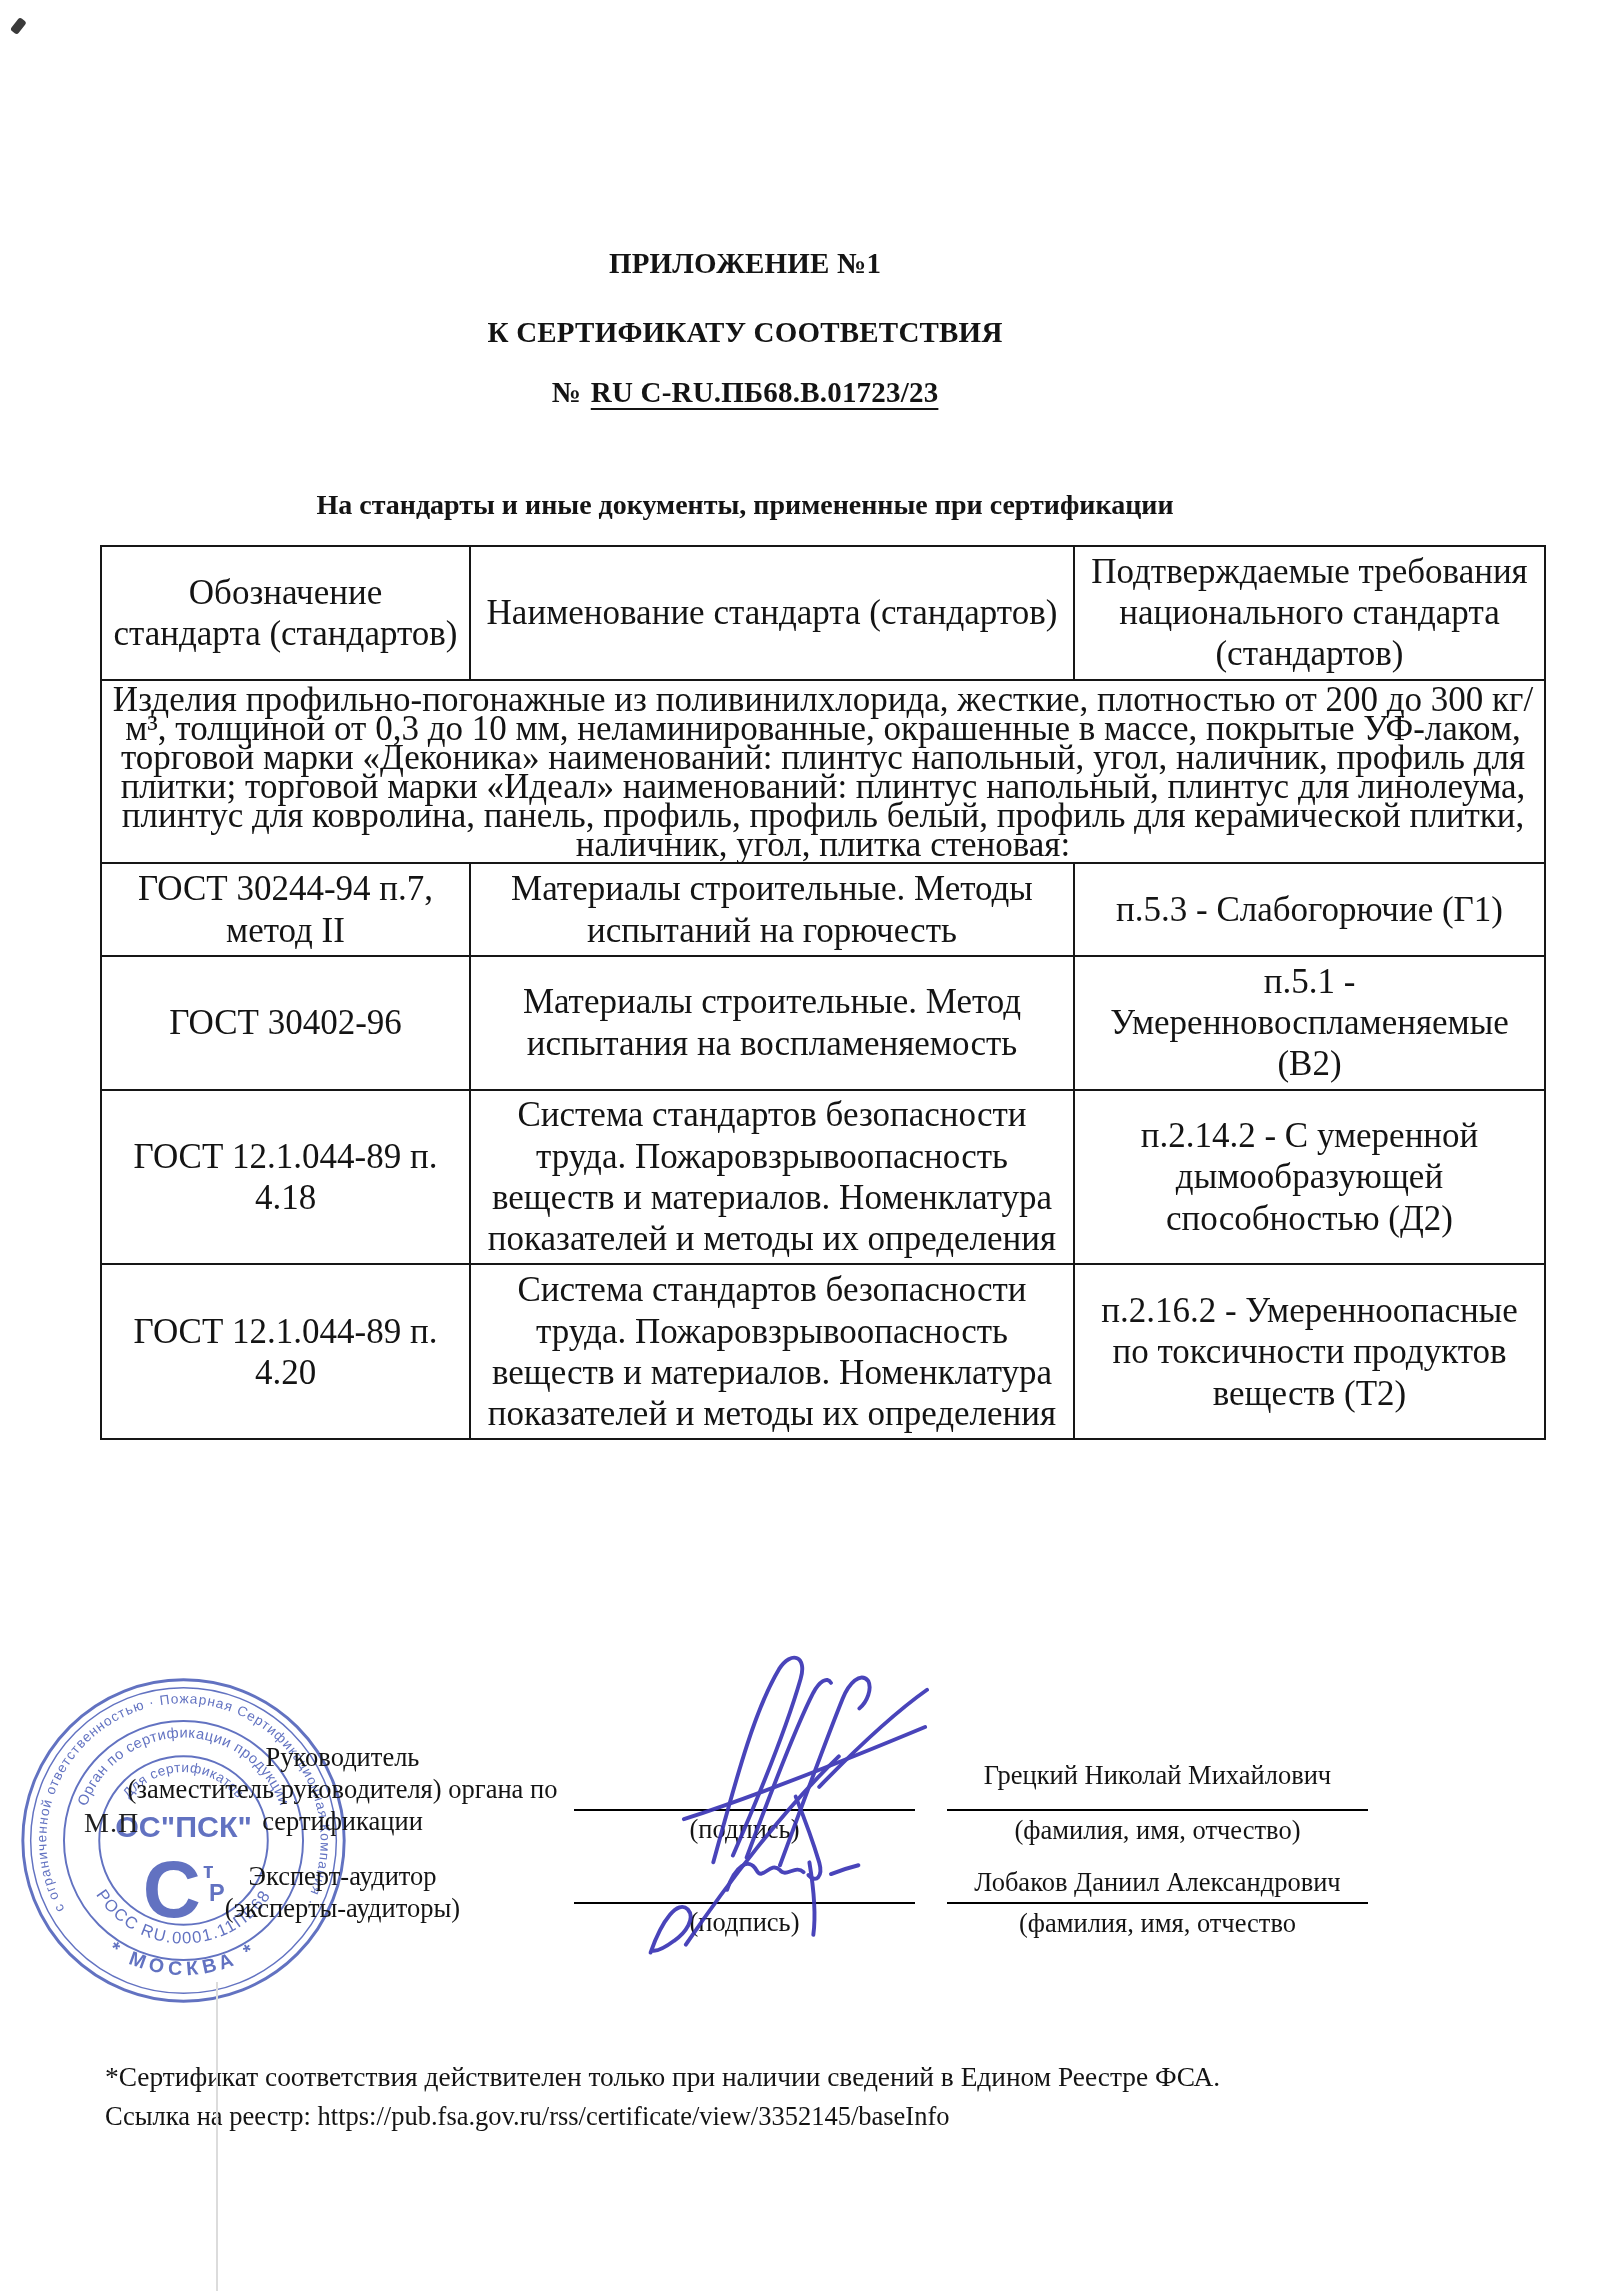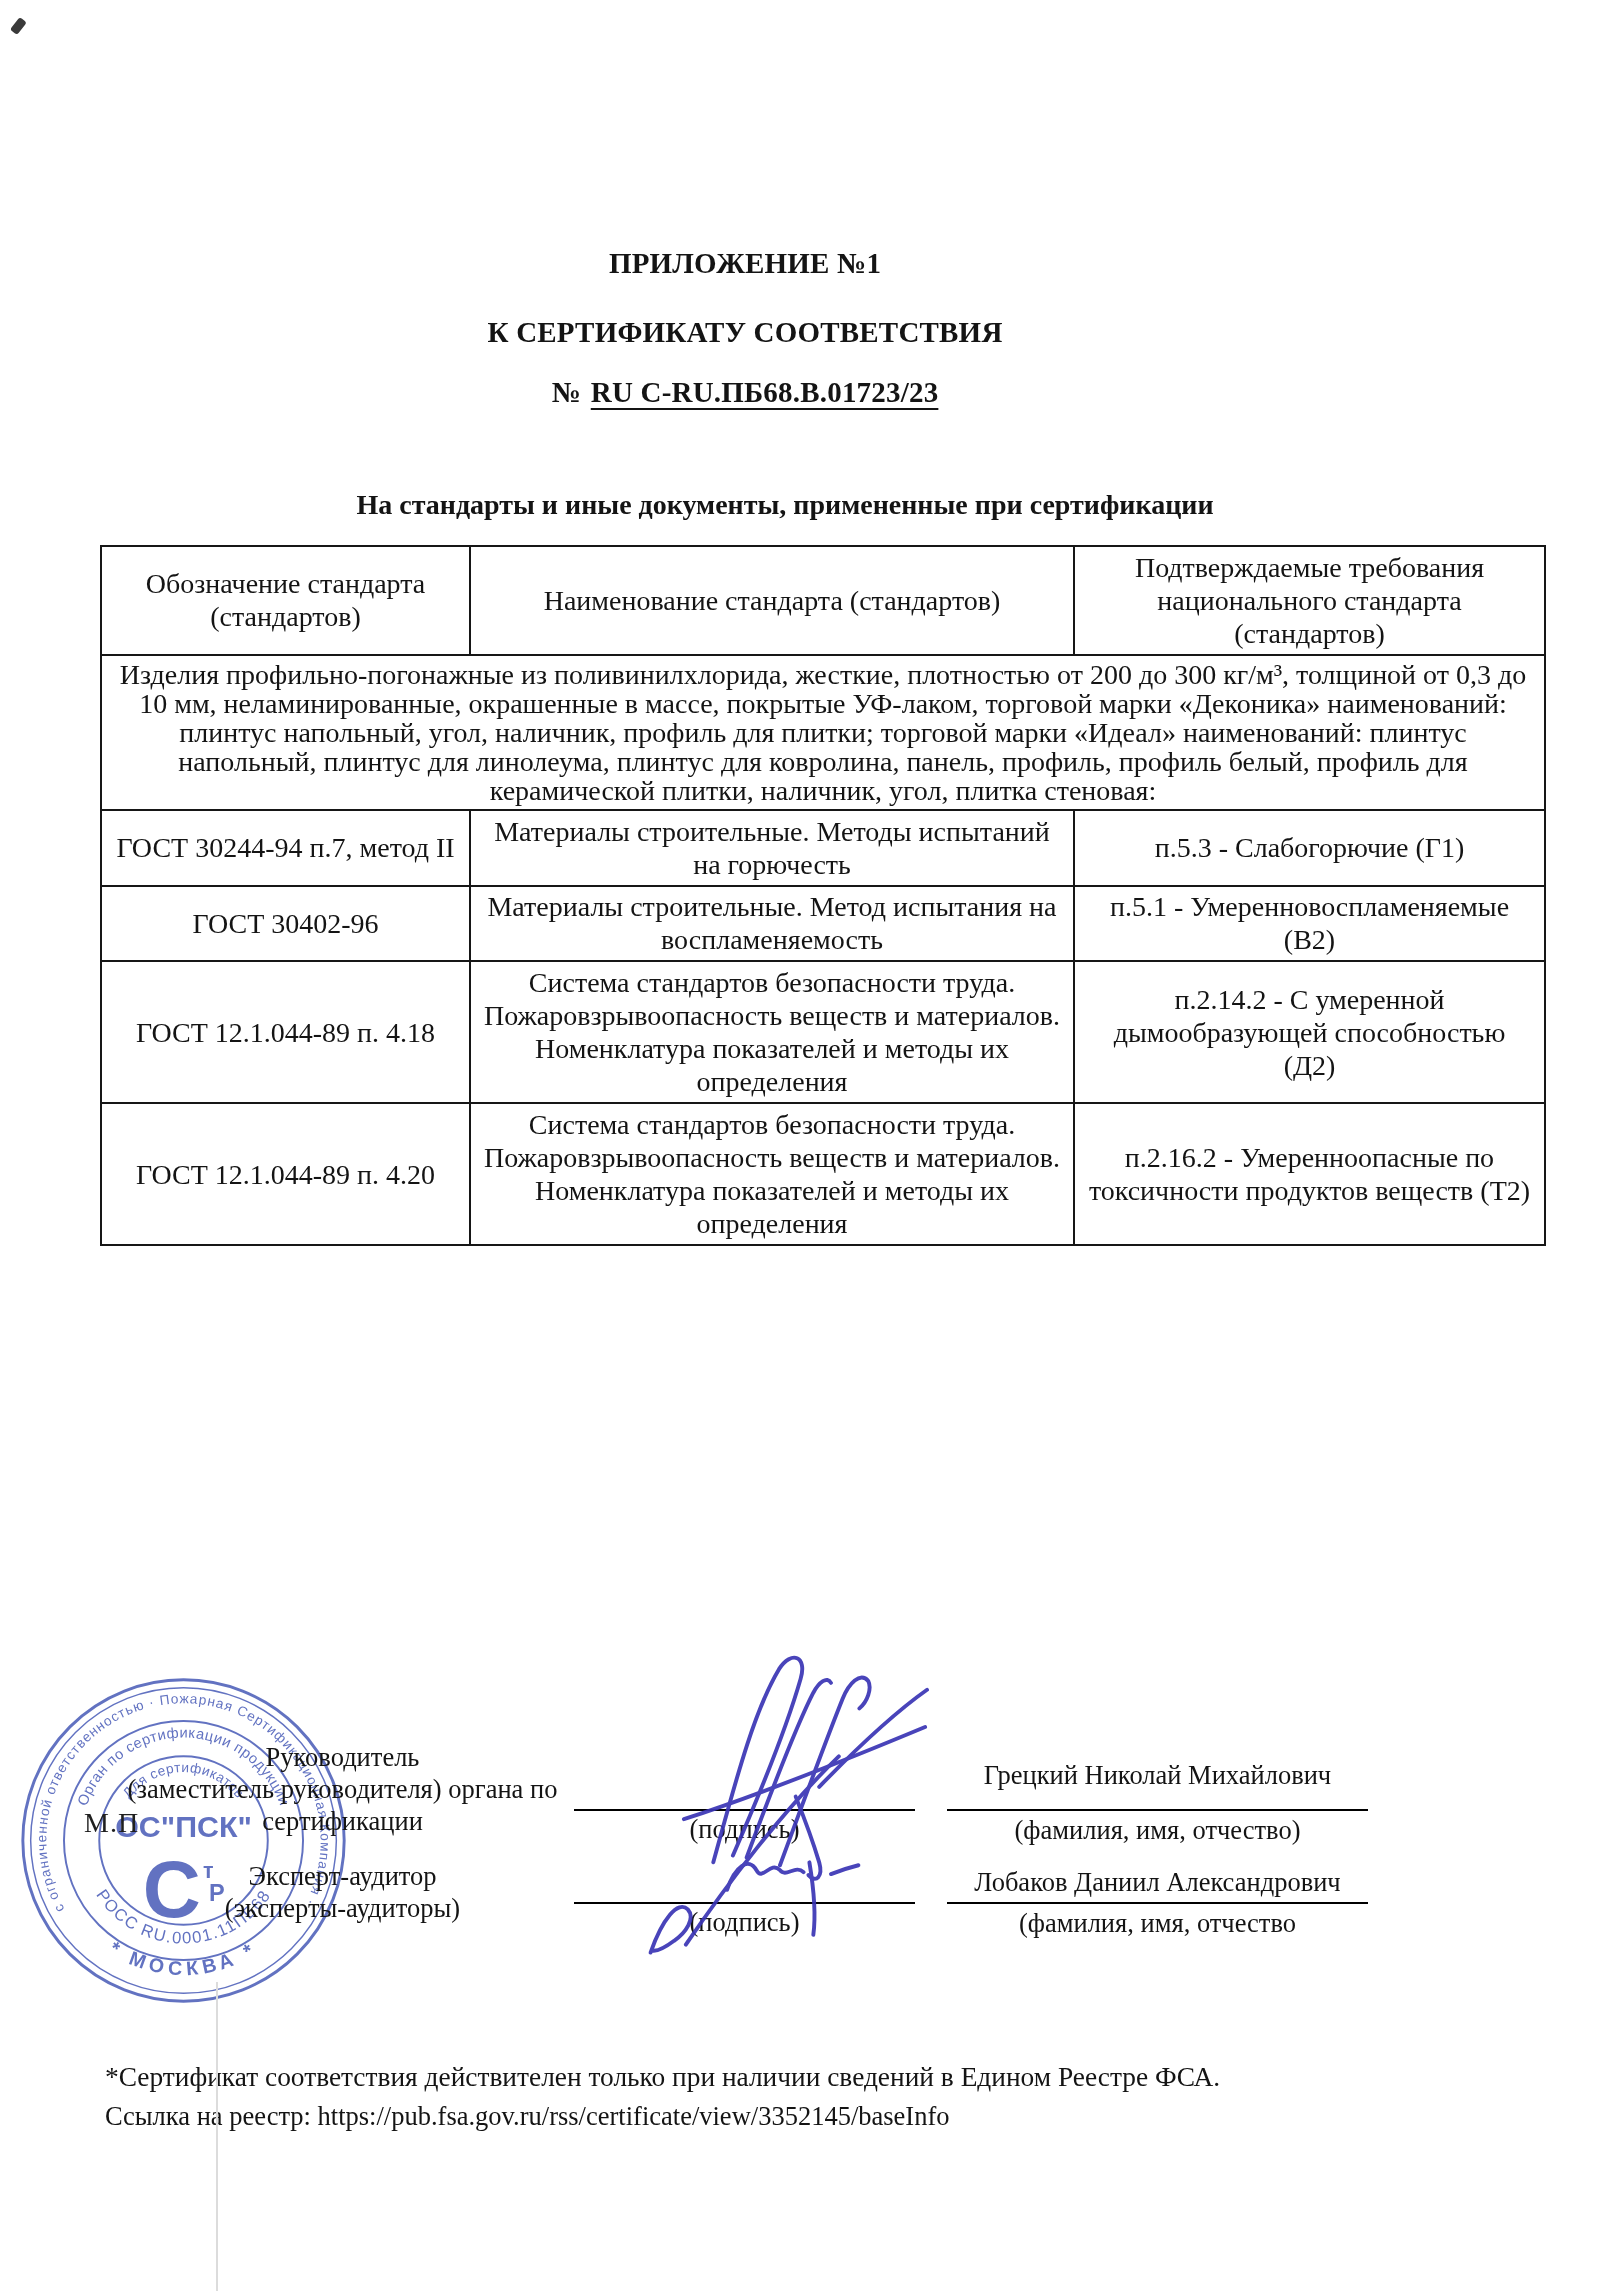--- a/index.html
+++ b/index.html
@@ -6,26 +6,26 @@
   body{width:1620px;height:2292px;font-family:"Liberation Serif", serif;color:#141414;}
   .page{position:relative;width:1616px;height:2292px;background:#fff;overflow:hidden;}
 
   
   .h-line{position:absolute;left:0;width:1490px;text-align:center;white-space:nowrap;}
   .t-bold{font-weight:700;font-size:29px;letter-spacing:0.2px;}
   .t1{top:247px;}
   .t2{top:316px;}
   .t3{top:376px;}
   .t4{top:440px;font-size:23.5px;letter-spacing:0.3px;}
-  .t5{top:489px;font-weight:700;font-size:28px;margin-left:40px;}
+  .t5{top:489px;font-weight:700;font-size:28px;}
   .num-underline{text-decoration:underline;text-underline-offset:5.9px;text-decoration-thickness:2px;margin-left:9.8px;}
 
   
   table.std{position:absolute;left:100px;top:545px;width:1444px;border-collapse:collapse;table-layout:fixed;
-    font-size:28px;line-height:1.18;}
+    font-size:35px;line-height:1.18;}
   table.std td, table.std th{border:2px solid #161616;text-align:center;vertical-align:middle;
     padding:3.9px 9.8px;font-weight:400;}
   tr.hdr{height:69px;}
   tr.desc-row{height:116px;}
   td.desc{line-height:29px;padding:5.9px 13.7px;}
   tr.r1{height:61px;} tr.r2{height:63px;} tr.r3{height:86px;} tr.r4{height:88px;}
 
   
   .role{position:absolute;left:127px;width:431px;text-align:center;font-size:26.5px;line-height:32px;}
   .role1{top:1741px;}

